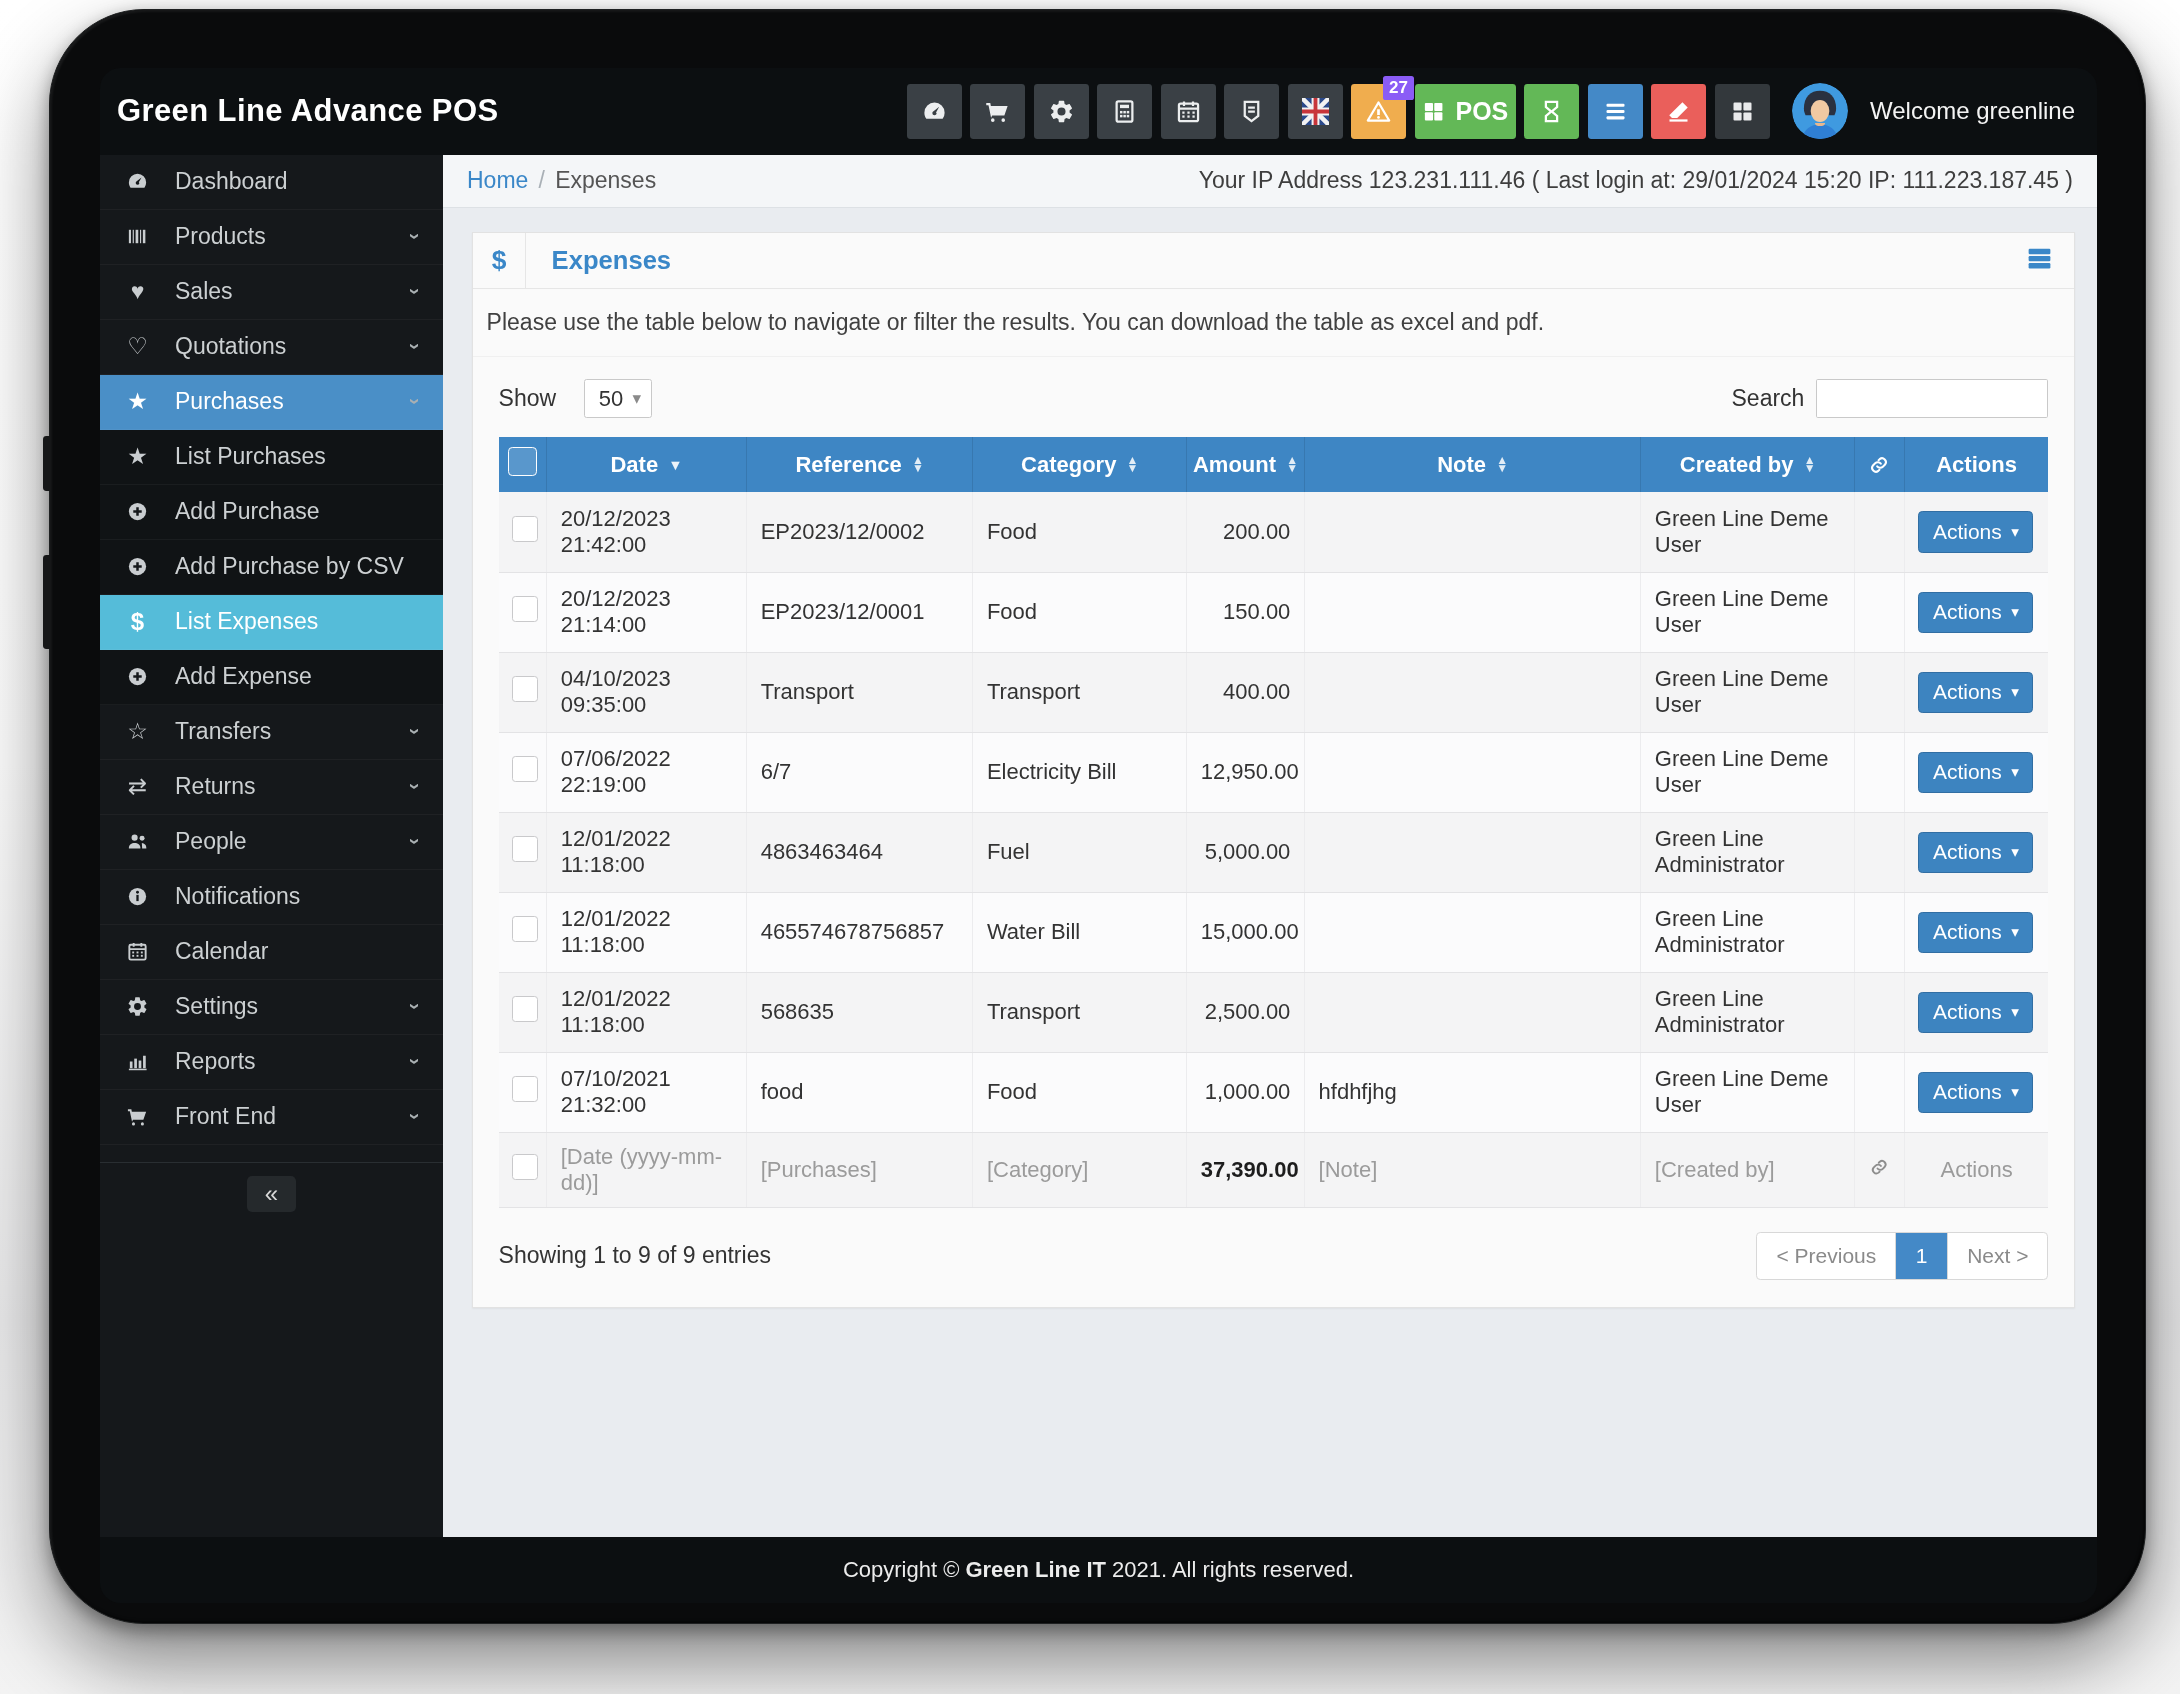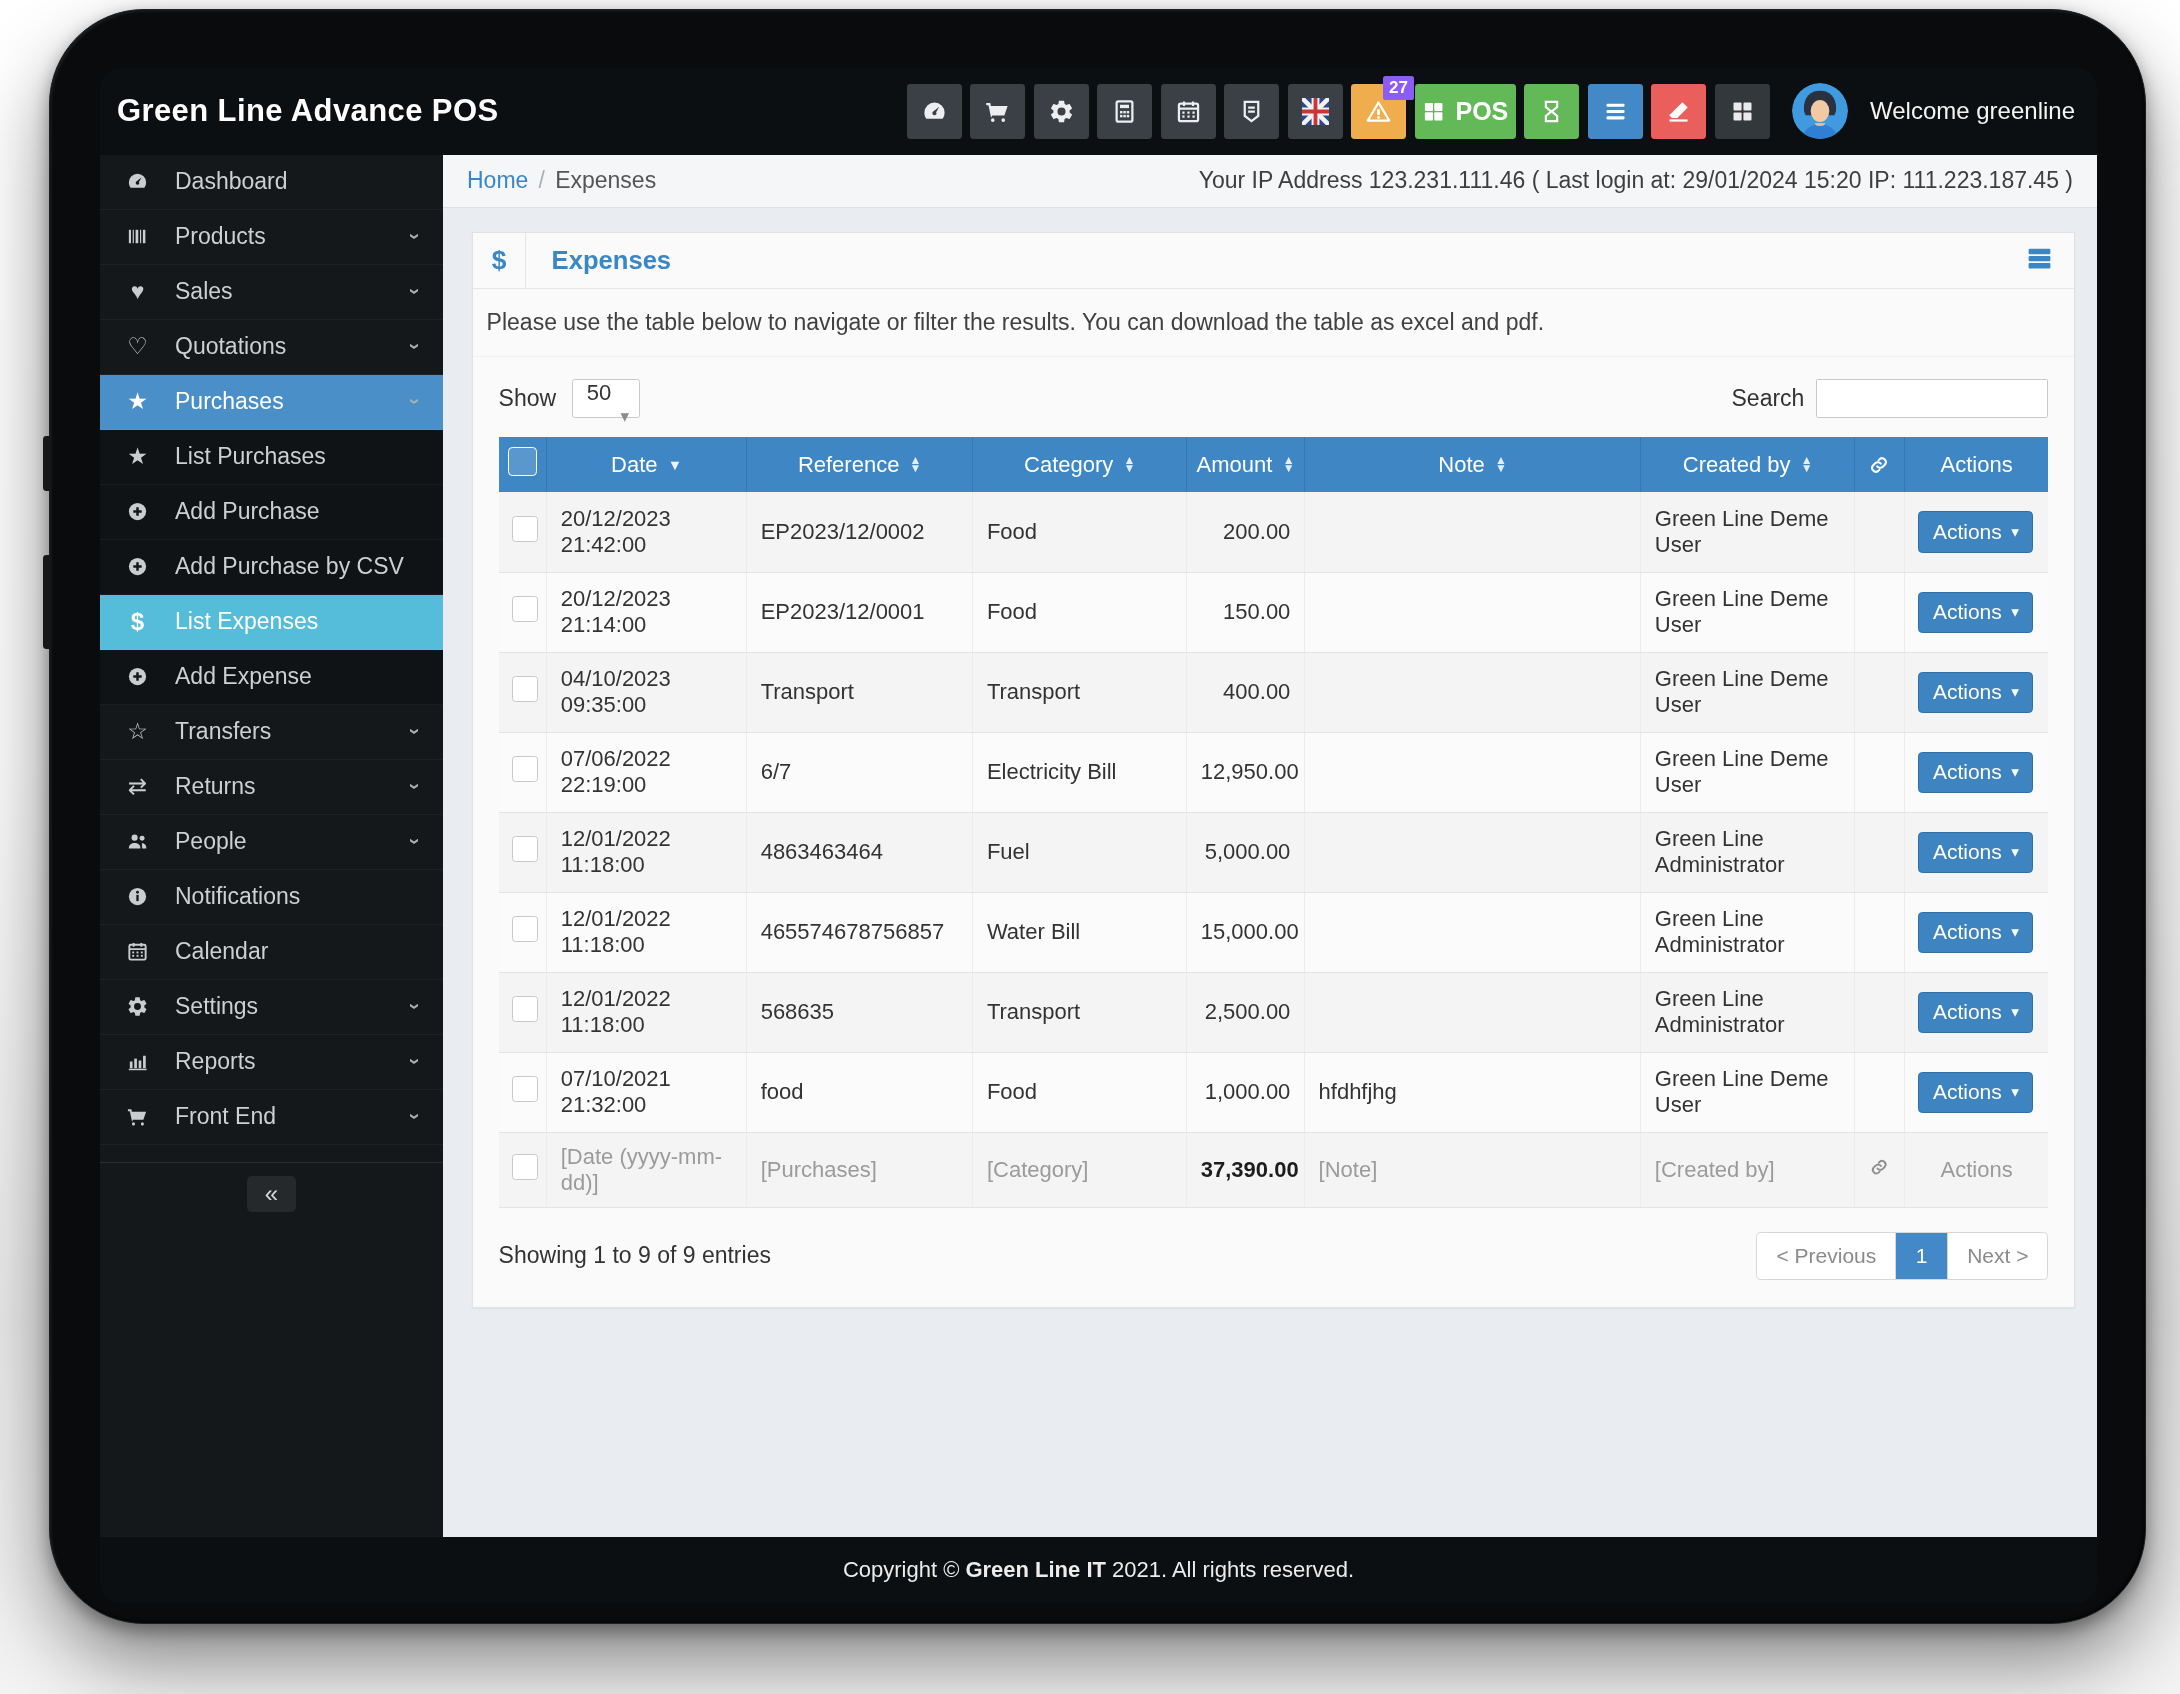--- a/index.html
+++ b/index.html
@@ -68,29 +68,29 @@
   .panel-head { height:56px; display:flex; align-items:center; border-bottom:0.9px solid #e6e6e6; }
   .panel-head-icon { width:53px; align-self:stretch; display:flex; align-items:center; justify-content:center;
     border-right:0.9px solid #e6e6e6; color:#3a87c8; font-size:26.4px; font-weight:bold; }
   .panel-title { margin-left:25.6px; color:#3a87c8; font-size:25.6px; font-weight:bold; }
   .panel-head-right { margin-left:auto; margin-right:20.4px; color:#3a87c8; cursor:pointer; }
   .panel-desc { padding:20.4px 13.6px; font-size:23px; color:#404040; border-bottom:0.9px solid #f0f0f0; }
   .panel-body { padding:22px 25.6px 27px; }
 
   .controls-row { display:flex; align-items:center; margin-bottom:19px; }
   .show-label, .search-label { font-size:23px; color:#333; }
-  .select-box { margin-left:16px; width:68px; height:39px; background:#fff; border:0.9px solid #c9c9c9;
-    border-radius:2.6px; display:flex; padding:0 10.2px 0 13.6px; font-size:22px; color:#333; cursor:pointer;flex-direction:column; }
+  .select-box { margin-left:28px; width:68px; height:39px; background:#fff; border:0.9px solid #c9c9c9;
+    border-radius:2.6px; display:flex; align-items:center; padding:0 10.2px 0 13.6px; font-size:22px; color:#333; cursor:pointer; }
   .select-box .caret { margin-left:auto; color:#8a8a8a; font-size:17px; }
   .search-wrap { margin-left:auto; display:flex; align-items:center; gap:12px; }
   .search-input { width:232px; height:39px; border:0.9px solid #c9c9c9; border-radius:1.7px; background:#fff;
     font-size:22px; padding:0 10.2px; font-family:"Liberation Sans", sans-serif; }
 
   table.grid { width:100%; border-collapse:collapse; table-layout:fixed; font-size:22px; color:#333; }
-  .grid th { background:#3e86c4; color:#fff; font-weight:normal; font-size:22px; height:55px;
+  .grid th { background:#3e86c4; color:#fff; font-weight:bold; font-size:22px; height:55px;
     border-right:0.9px solid rgba(0,0,0,.10); vertical-align:middle; cursor:pointer; }
   .grid th:last-child { border-right:none; }
   .th-inner { display:flex; align-items:center; justify-content:center; gap:10.2px; padding:0 8.5px; }
   .sort { display:flex; flex-direction:column; line-height:.62; font-size:12px; color:rgba(255,255,255,.85); }
   .sort-desc { font-size:14.5px; color:rgba(255,255,255,.9); }
   .hcheck { width:29px; height:29px; border:1.7px solid #fff; border-radius:4.3px;
     background:rgba(255,255,255,.14); display:inline-block; cursor:pointer; }
   .grid td { height:80px; padding:6.8px 13.6px; vertical-align:middle; border-bottom:0.9px solid #e3e3e5;
     border-right:0.9px solid #ececee; overflow:hidden; }
   .grid td:last-child { border-right:none; }

